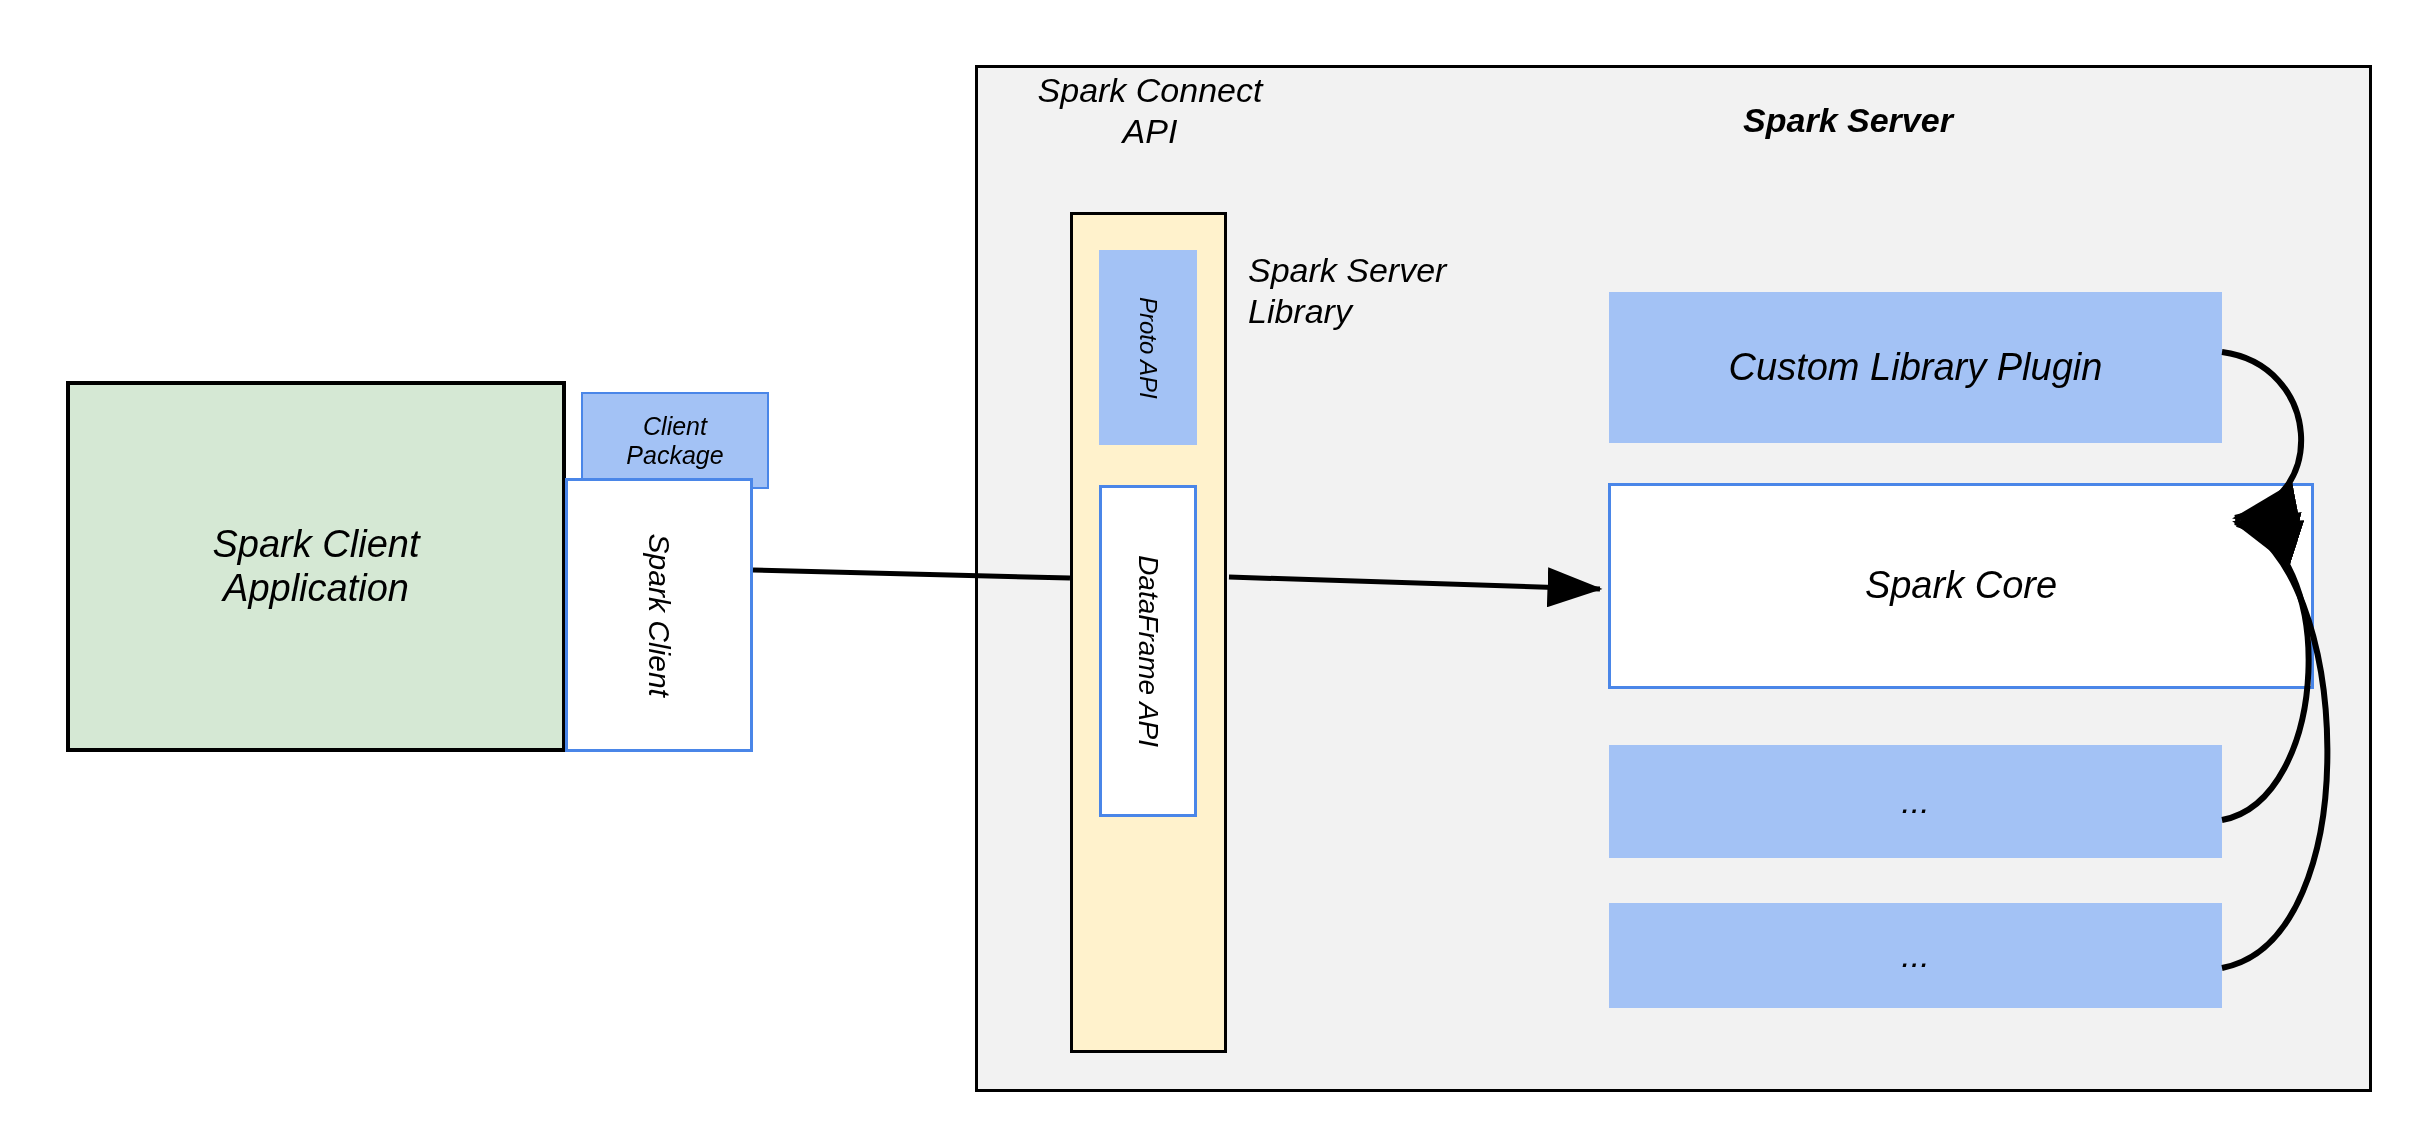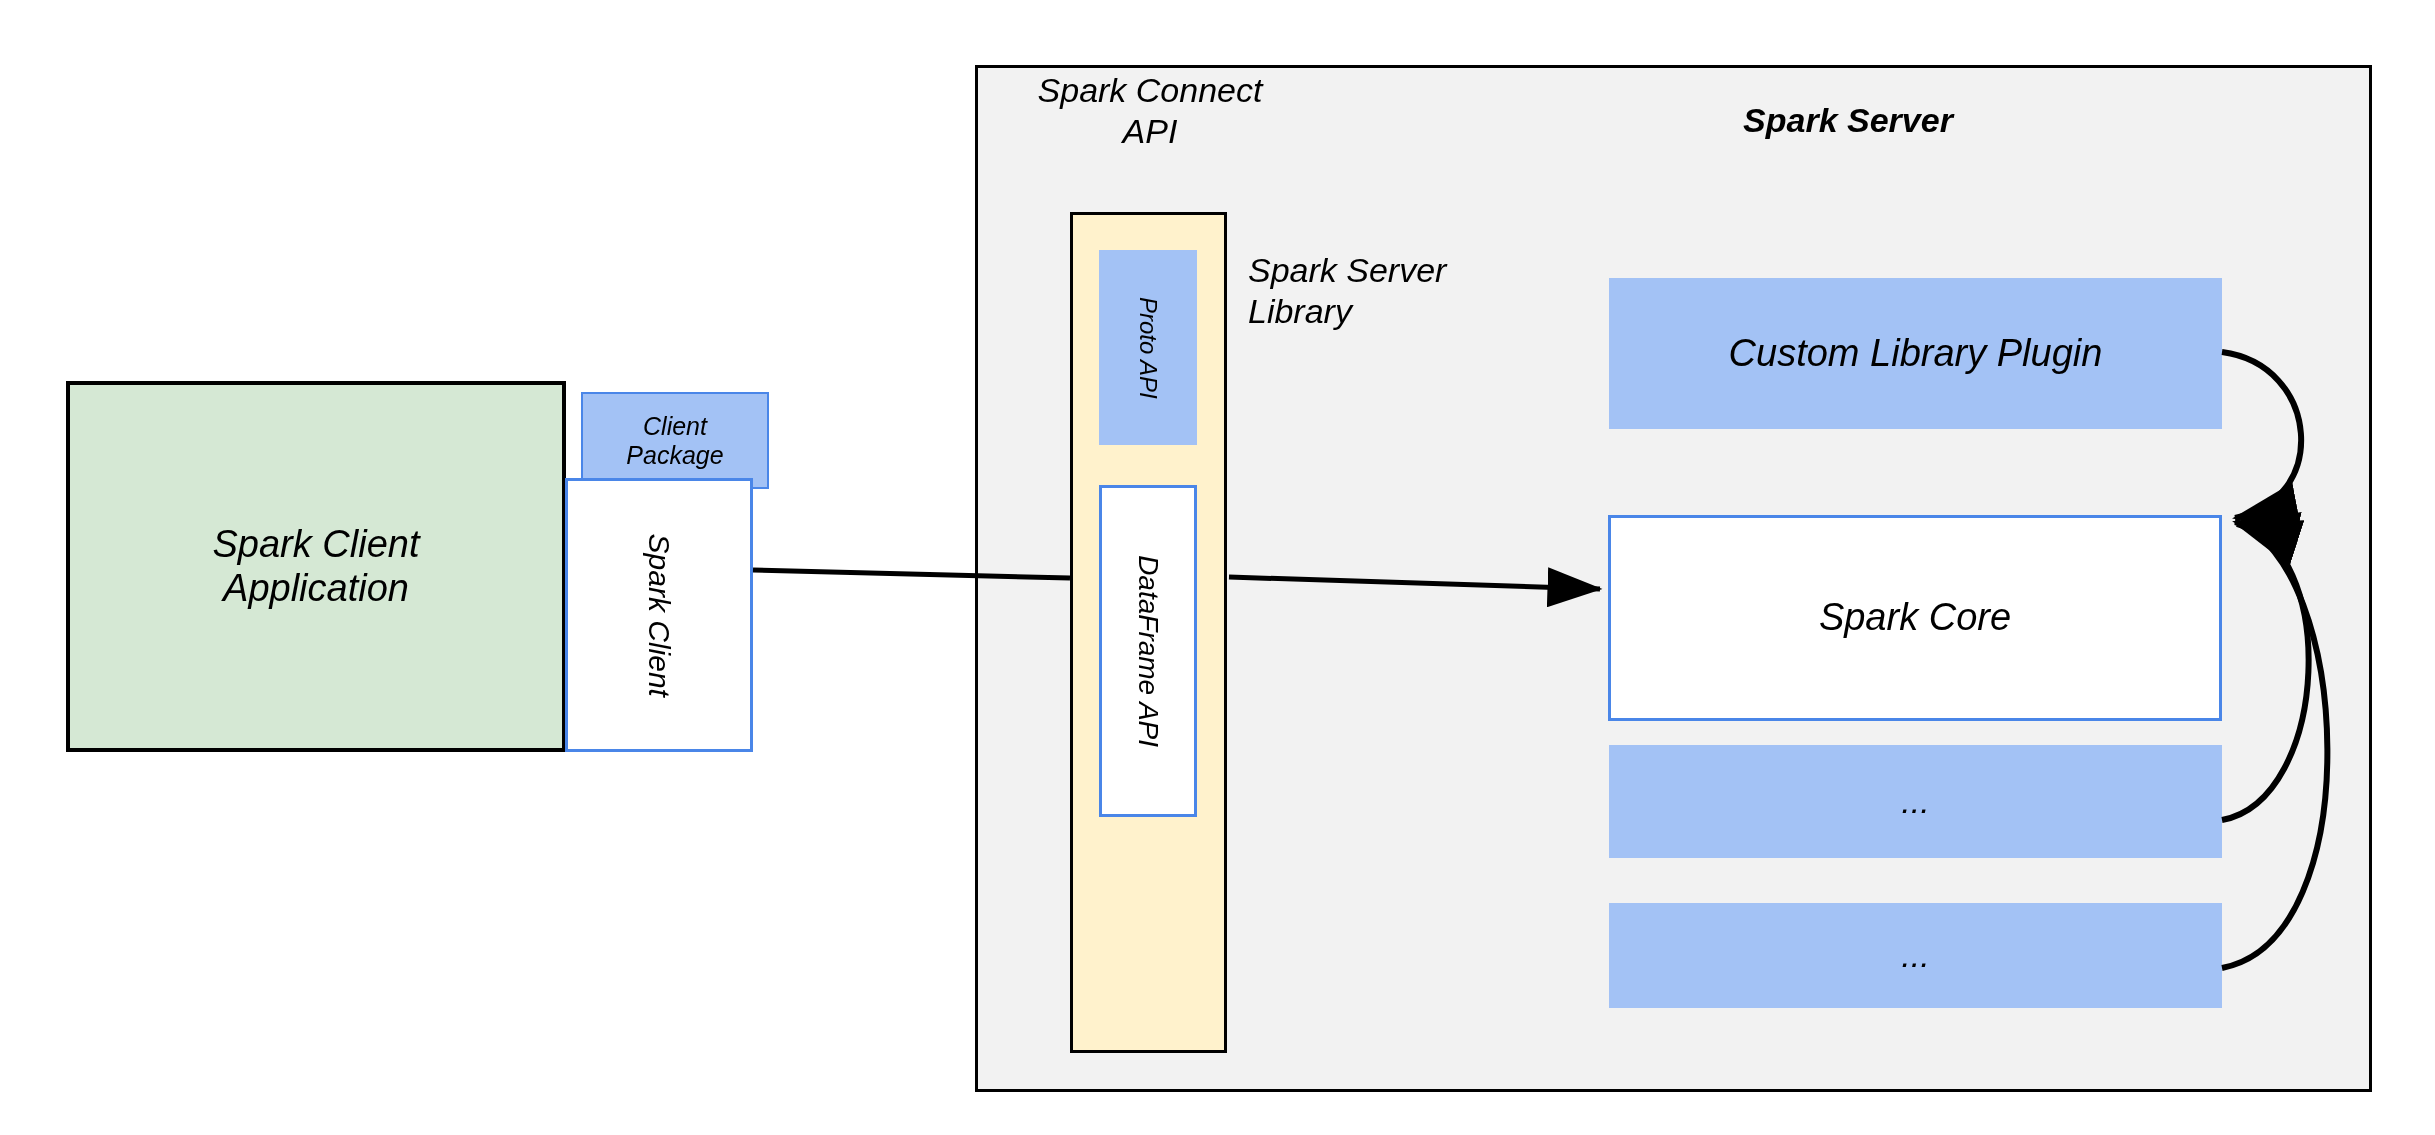--- a/index.html
+++ b/index.html
@@ -101,32 +101,31 @@
   }
   #dataframe-api {
     left: 1099px; top: 485px;
     width: 98px; height: 332px;
     background: #ffffff;
     border: 3px solid #4a86e8;
     font-size: 28px;
   }
 
   #custom-library-plugin {
-    left: 1609px; top: 278px;
+    left: 1609px; top: 292px;
     width: 613px; height: 151px;
     background: #a3c2f5;
     font-size: 38px;
   }
   #spark-core {
     left: 1608px; top: 483px;
-    width: 614px; height: 206px;
+    width: 706px; height: 206px;
     background: #ffffff;
     border: 3px solid #4a86e8;
     font-size: 38px;
-    margin-top: 32px;
   }
   #ellipsis-1 {
     left: 1609px; top: 745px;
     width: 613px; height: 113px;
     background: #a3c2f5;
     font-size: 34px;
   }
   #ellipsis-2 {
     left: 1609px; top: 903px;
     width: 613px; height: 105px;

